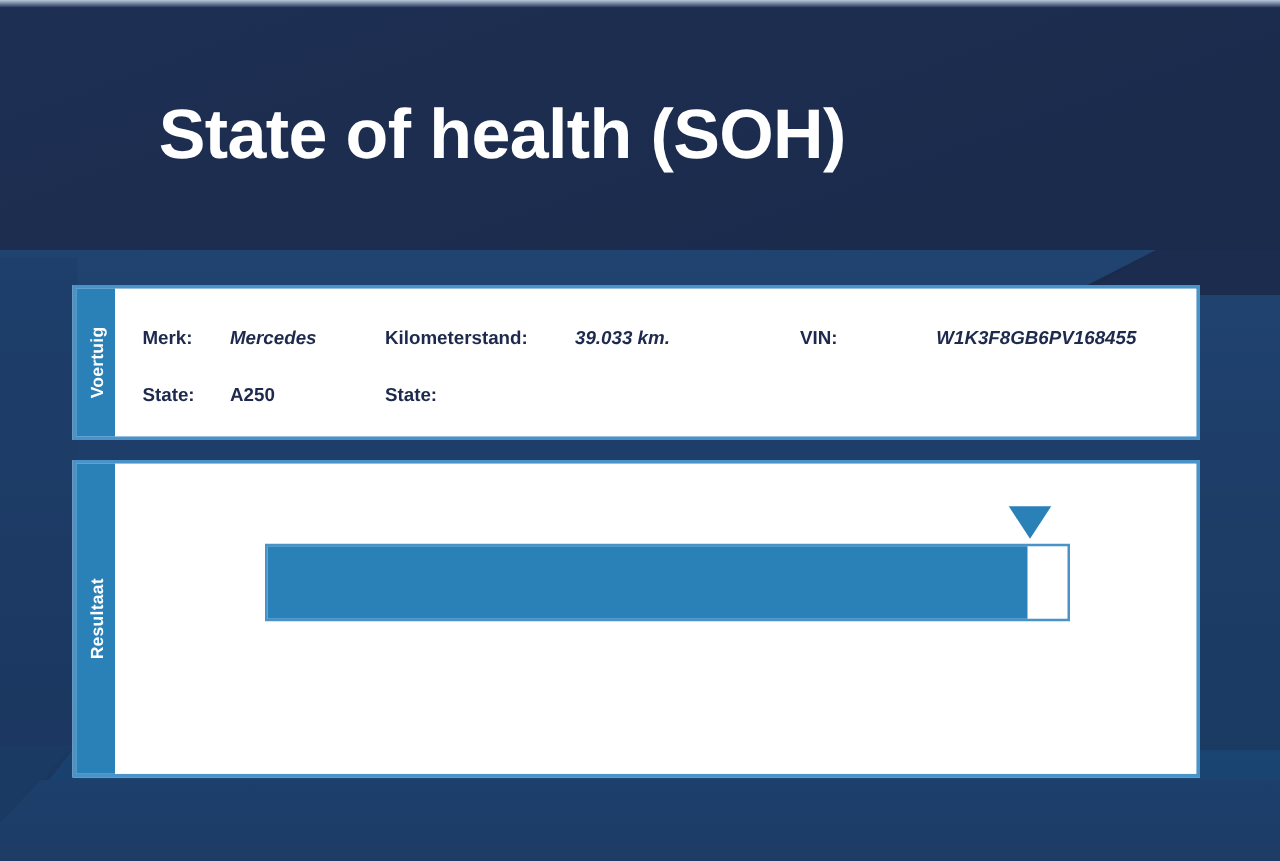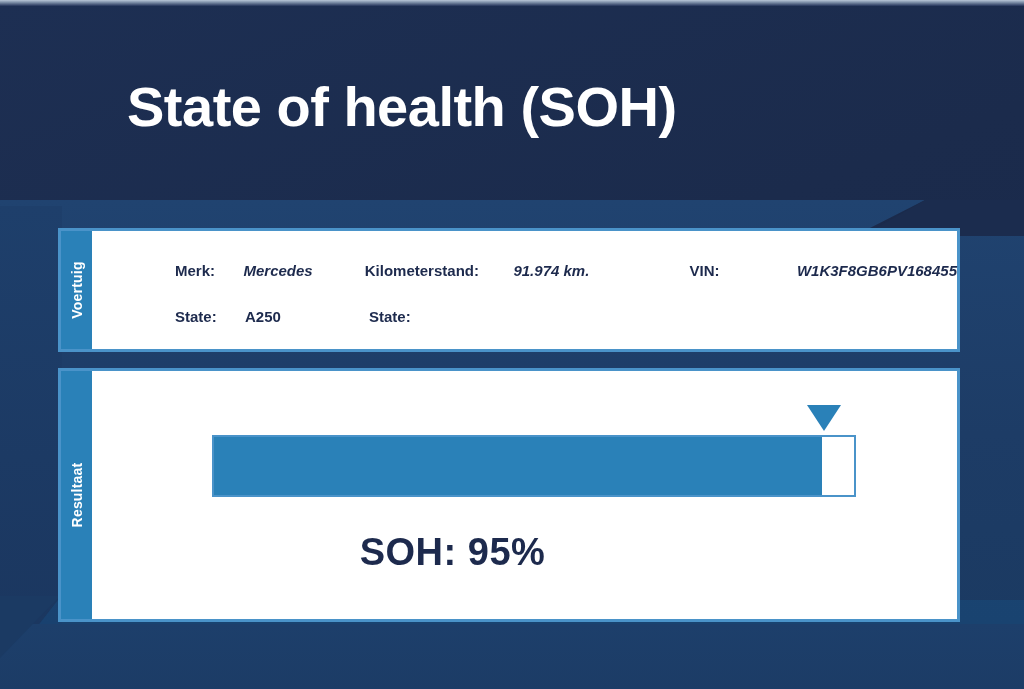--- a/index.html
+++ b/index.html
@@ -146,21 +146,21 @@
     white-space: nowrap;
   }
   .veh-value {
     font-size: 15px;
     font-weight: bold;
     color: #1d2a4d;
     white-space: nowrap;
   }
   .veh-value.italic { font-style: italic; }
 
-  .c1 { width: 70px; padding-left: 41px; margin-left: 42px; }
+  .c1 { width: 70px; padding-left: 22px; }
   .c1v { width: 124px; text-align: center; }
   .c2 { width: 152px; }
   .c2v { width: 180px; }
   .c3 { width: 73px; }
   .c3v { width: auto; margin-left: 36px; }
 
   
   #result-panel {
     left: 58px; top: 368px;
     width: 902px; height: 254px;
@@ -234,21 +234,21 @@
           <div class="veh-cell c1">
             <span class="veh-label">Merk:</span>
           </div>
           <div class="veh-cell c1v">
             <span class="veh-value italic">Mercedes</span>
           </div>
           <div class="veh-cell c2">
             <span class="veh-label">Kilometerstand:</span>
           </div>
           <div class="veh-cell c2v">
-            <span class="veh-value italic">91.974 km.</span>
+            <span class="veh-value italic">39.033 km.</span>
           </div>
           <div class="veh-cell c3">
             <span class="veh-label">VIN:</span>
           </div>
           <div class="veh-cell c3v">
             <span class="veh-value italic">W1K3F8GB6PV168455</span>
           </div>
         </div>
 
         <div class="veh-row">
@@ -275,20 +275,17 @@
     </div>
     <div class="panel-body">
 
       <div class="gauge-wrap">
         <div class="gauge-track" style="border-color: rgb(74, 147, 201); background: rgb(255, 255, 255);">
           <div class="gauge-fill" id="gauge-fill" style="width: 95%; background: rgb(42, 129, 184);"></div>
         </div>
         <div class="gauge-marker" id="gauge-marker" style="left: 95%; border-top-color: rgb(42, 129, 184);"></div>
       </div>
 
-      <div class="soh-text">
-        <span class="soh-center-shift">SOH: 95%</span>
-      </div>
 
     </div>
   </div>
 
 </div>
 
 </body></html>

